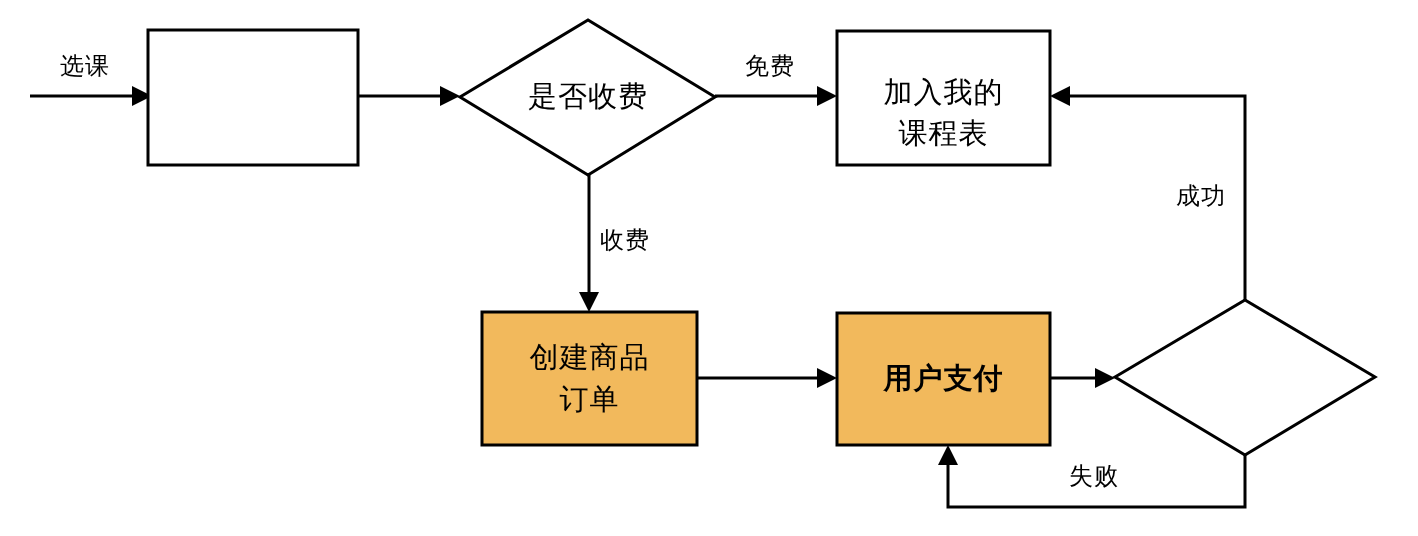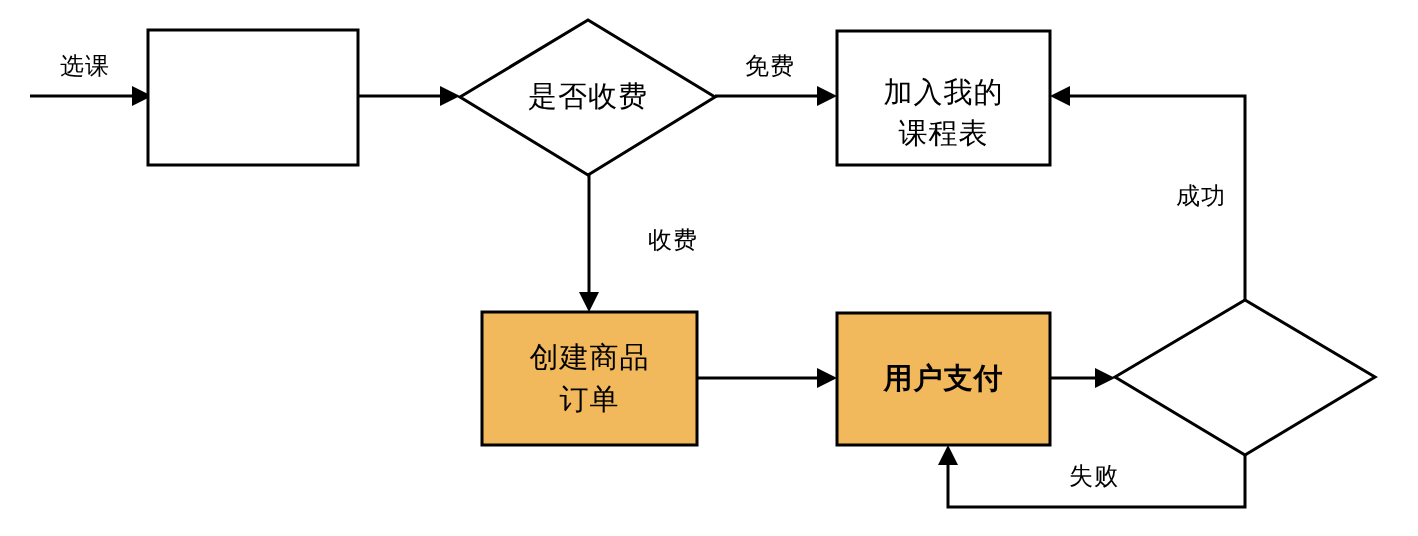--- a/index.html
+++ b/index.html
@@ -143,19 +143,19 @@
   <div class="node-label" style="left:482px; top:312px; width:215px; height:133px;text-align:center;">创建商品
 订单</div>
 
   <div class="node-label" style="left:837px; top:313px; width:213px; height:132px;font-weight:bold;">用户支付</div>
 
 
   <div class="edge-label" style="left:60px; top:54px;">选课</div>
 
   <div class="edge-label" style="left:745px; top:54px;">免费</div>
 
-  <div class="edge-label" style="left:600px; top:228px;margin-left:48px;">收费</div>
+  <div class="edge-label" style="left:600px; top:228px;">收费</div>
 
   <div class="edge-label" style="left:1176px; top:184px;">成功</div>
 
   <div class="edge-label" style="left:1069px; top:464px;">失败</div>
 
 </div>
 
 </body></html>

